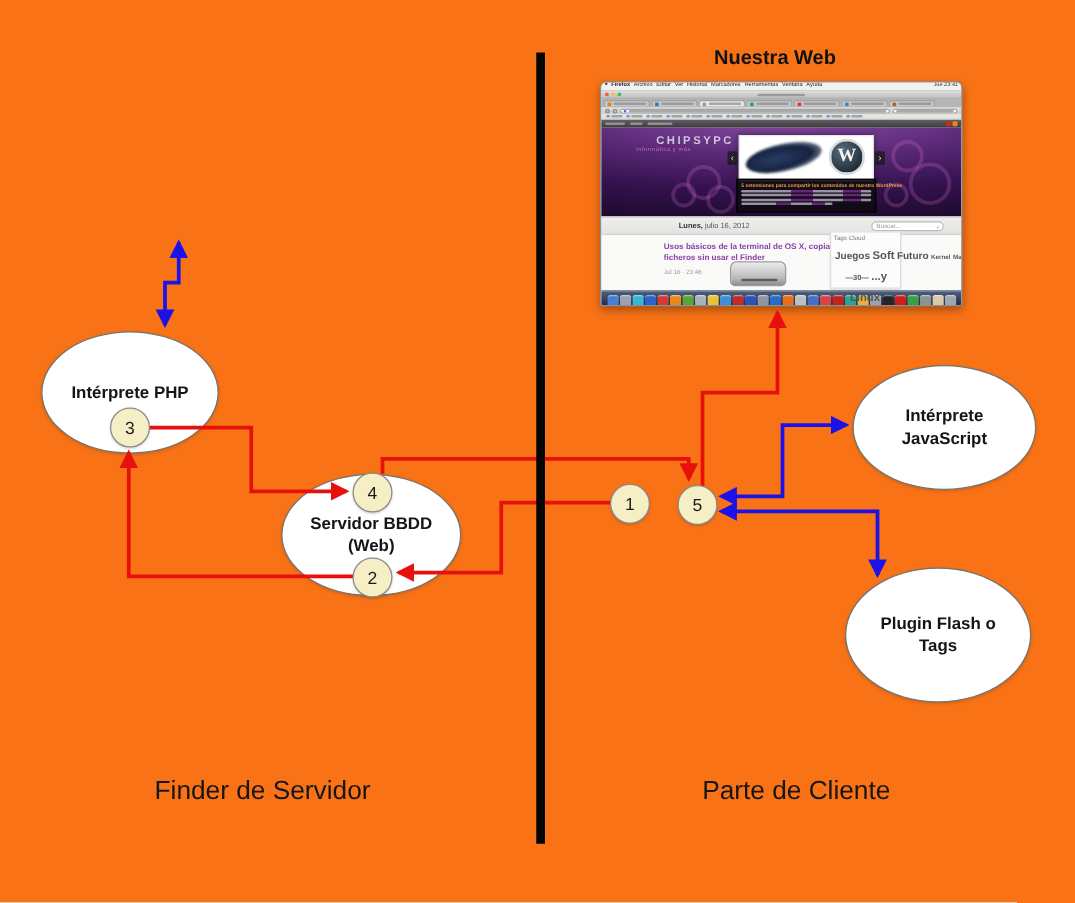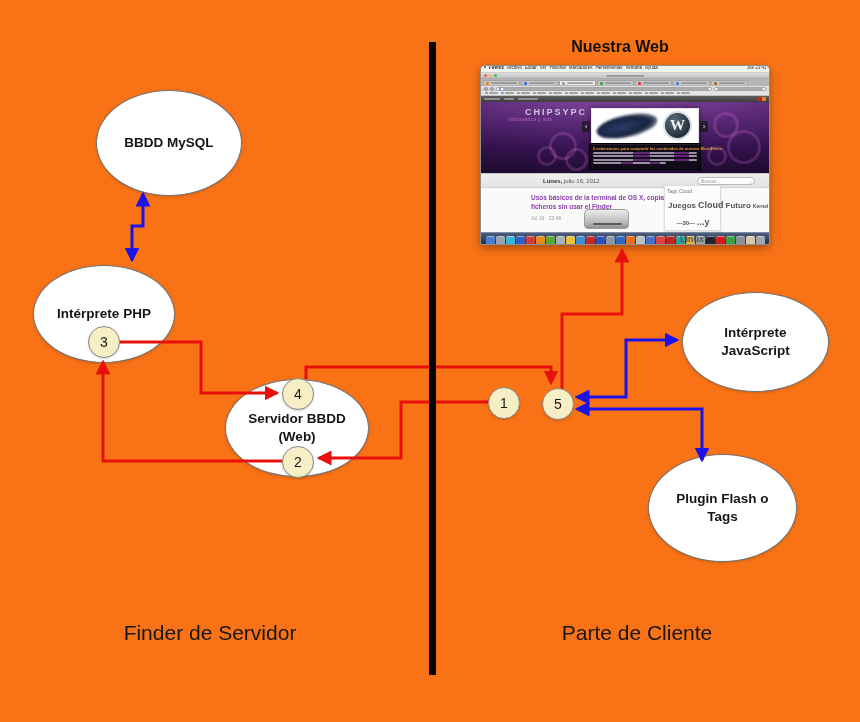--- a/index.html
+++ b/index.html
@@ -94,35 +94,32 @@
 
 <div class="stage">
 
   <div class="divider"></div>
 
   <div class="caption-title-lbl" style="left:540px;top:38px;width:160px;">Nuestra Web</div>
 
   <div class="zone-label" style="left:110px;top:621px;width:200px;">Finder de Servidor</div>
   <div class="zone-label" style="left:537px;top:621px;width:200px;">Parte de Cliente</div>
 
-  <div class="ellipse" style="left:96px;top:90px;width:144px;height:104px;">
-    <span>BBDD MySQL</span>
-  </div>
   <div class="ellipse" style="left:33px;top:265px;width:140px;height:96px;">
     <span style="margin-bottom:0;">Intérprete PHP</span>
   </div>
   <div class="ellipse" style="left:225px;top:379px;width:142px;height:96px;">
     <span>Servidor BBDD</span>
     <span>(Web)</span>
   </div>
   <div class="ellipse" style="left:682px;top:292px;width:145px;height:98px;">
     <span>Intérprete</span>
     <span>JavaScript</span>
   </div>
-  <div class="ellipse" style="left:648px;top:454px;width:147px;height:106px;align-items:center;">
+  <div class="ellipse" style="left:676px;top:454px;width:147px;height:106px;align-items:center;">
     <span>Plugin Flash o</span>
     <span>Tags</span>
   </div>
 
   <svg class="overlay" width="860" height="722" viewBox="0 0 860 722">
     <defs>
       <marker id="mred" viewBox="0 0 6 6" refX="5" refY="3" markerWidth="5" markerHeight="5" orient="auto-start-reverse" markerUnits="strokeWidth">
         <path d="M0,0 L6,3 L0,6 Z" fill="#e8100c"></path>
       </marker>
       <marker id="mblue" viewBox="0 0 6 6" refX="5" refY="3" markerWidth="5" markerHeight="5" orient="auto-start-reverse" markerUnits="strokeWidth">
@@ -313,21 +310,21 @@
         <span class="mag">⌕</span>
       </div>
     </div>
 
     <div class="b-page">
       <div class="post-title">Usos básicos de la terminal de OS X, copia ficheros sin usar el Finder</div>
       <div class="post-meta">Jul 16 · 23:46</div>
       <div class="macmini"></div>
       <div class="tagsbox">
         <div class="tags-title">Tags Cloud</div>
-        <div class="tagcloud" id="tagcloud"><span style="font-size: 8px;">Juegos</span><span style="font-size: 9px;">Cloud</span><span style="font-size: 8px;">Futuro</span><span style="font-size: 5px;">Kernel</span><span style="font-size: 5px;">Mac</span><span style="font-size: 6px;">—30—</span><span style="font-size: 9px;">...y Linux</span></div>
+        <div class="tagcloud" id="tagcloud"><span style="font-size: 8px;">Juegos</span><span style="font-size: 9px;">Soft</span><span style="font-size: 8px;">Futuro</span><span style="font-size: 5px;">Kernel</span><span style="font-size: 5px;">Mac</span><span style="font-size: 6px;">—30—</span><span style="font-size: 9px;">...y Linux</span></div>
       </div>
     </div>
 
     <div class="b-dock" id="dock-row">
         <span class="dicon" style="background: linear-gradient(rgb(74, 127, 208), rgb(74, 127, 208)) rgb(74, 127, 208);"></span>
         <span class="dicon" style="background: linear-gradient(rgb(154, 162, 174), rgb(154, 162, 174)) rgb(154, 162, 174);"></span>
         <span class="dicon" style="background: linear-gradient(rgb(56, 182, 216), rgb(56, 182, 216)) rgb(56, 182, 216);"></span>
         <span class="dicon" style="background: linear-gradient(rgb(47, 98, 200), rgb(47, 98, 200)) rgb(47, 98, 200);"></span>
         <span class="dicon" style="background: linear-gradient(rgb(210, 59, 52), rgb(210, 59, 52)) rgb(210, 59, 52);"></span>
         <span class="dicon" style="background: linear-gradient(rgb(232, 137, 28), rgb(232, 137, 28)) rgb(232, 137, 28);"></span>

